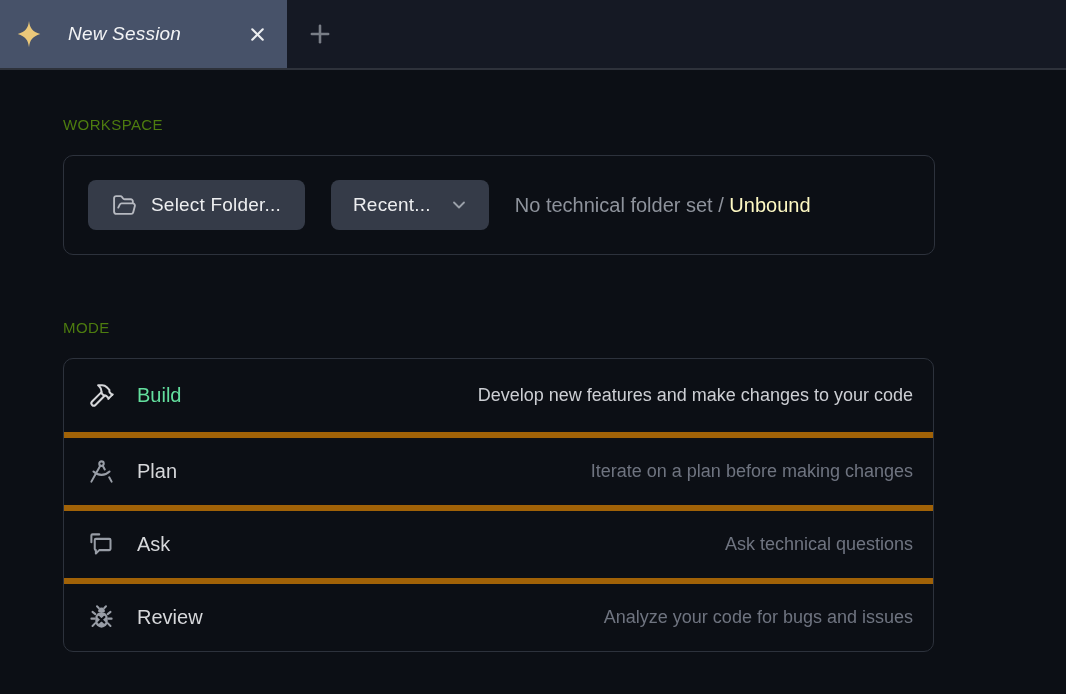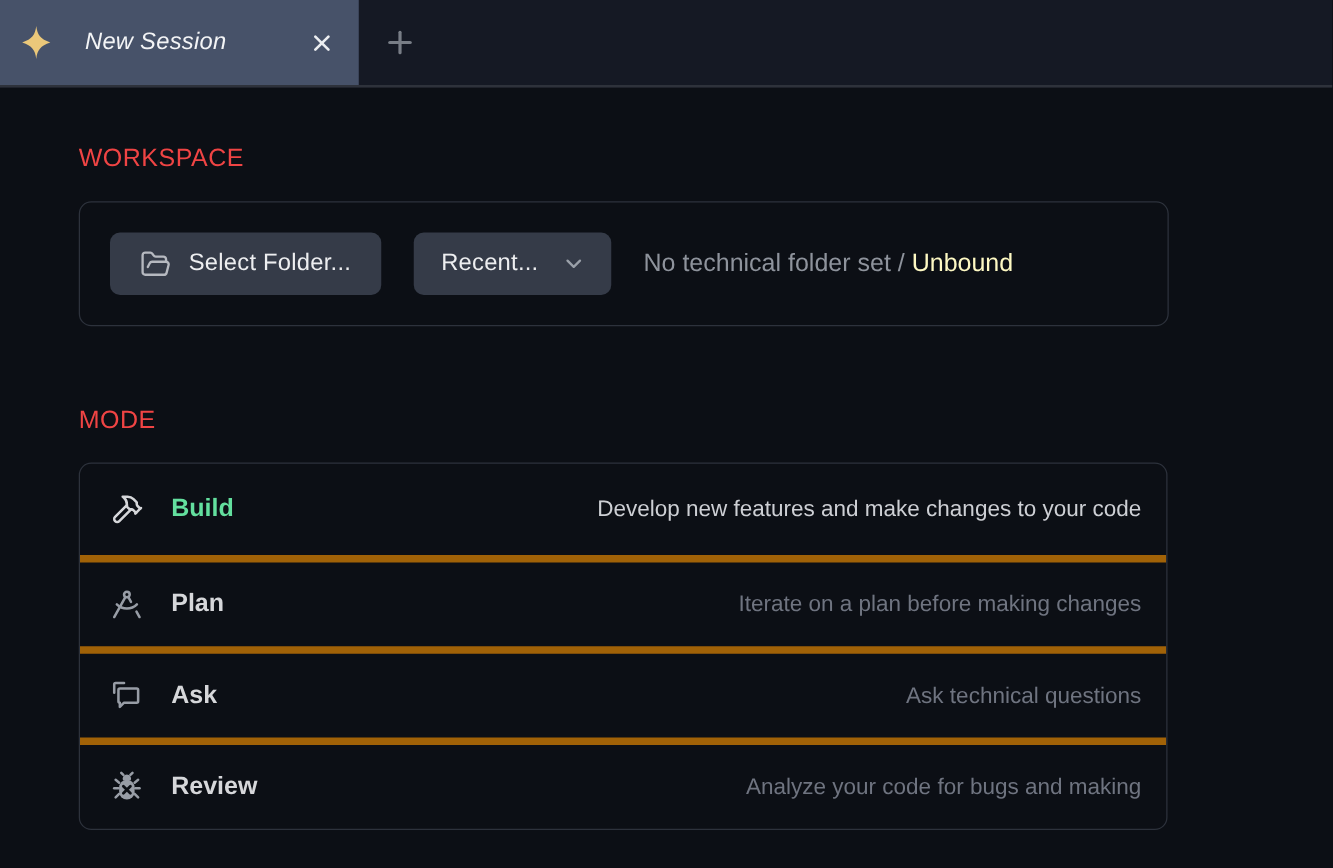--- a/index.html
+++ b/index.html
@@ -48,22 +48,22 @@
     width: 66px;
     display: flex; align-items: center; justify-content: center;
     color: #787d86;
     cursor: pointer;
   }
 
   
   .content { padding: 46px 23px 0 63px; }
 
   .section-label {
-    color: #ef4444;
-    font-size: 20px;
+    color: #4d7c0f;
+    font-size: 15px;
     letter-spacing: 0.4px;
     margin-bottom: 22px;
   }
 
   
   .workspace-box {
     width: 872px;
     height: 100px;
     border: 1px solid #2d323c;
     border-radius: 10px;
@@ -110,21 +110,21 @@
     display: flex;
     align-items: center;
     padding: 0 20px 0 24px;
     cursor: pointer;
   }
   .mode-row + .mode-row { border-top: 6px solid #a16207; }
   .mode-row .m-icon { width: 27px; height: 27px; color: #989da6; flex: 0 0 auto; display: flex; }
   .mode-row .m-label {
     margin-left: 22px;
     font-size: 20px;
-    font-weight: 700;
+    font-weight: 400;
     color: #d6d7da;
     white-space: nowrap;
   }
   .mode-row .m-desc {
     margin-left: auto;
     font-size: 18px;
     color: #6f7480;
     white-space: nowrap;
   }
   .mode-row.selected .m-icon { color: #d5d6d9; }
@@ -240,17 +240,17 @@
           <path d="M6.5 9 4 7"></path>
             <path d="M17.5 9 20 7"></path>
           <path d="M6.5 17 4 19.5"></path>
             <path d="M17.5 17 20 19.5"></path>
           <path d="M12 21a5.5 5.5 0 0 1-5.5-5.5v-3a5.5 5.5 0 0 1 11 0v3A5.5 5.5 0 0 1 12 21z" fill="currentColor" stroke="none"></path>
           <path d="M9.2 7.2a3 3 0 1 1 5.6 0" fill="currentColor" stroke="none"></path>
           <path d="m9.5 11.5 5 5M14.5 11.5l-5 5" stroke="#0c0f15" stroke-width="2"></path>
         </svg>
       </span>
       <span class="m-label">Review</span>
-      <span class="m-desc">Analyze your code for bugs and making</span>
+      <span class="m-desc">Analyze your code for bugs and issues</span>
     </div>
 
   </div>
 </div>
 
 </body></html>

